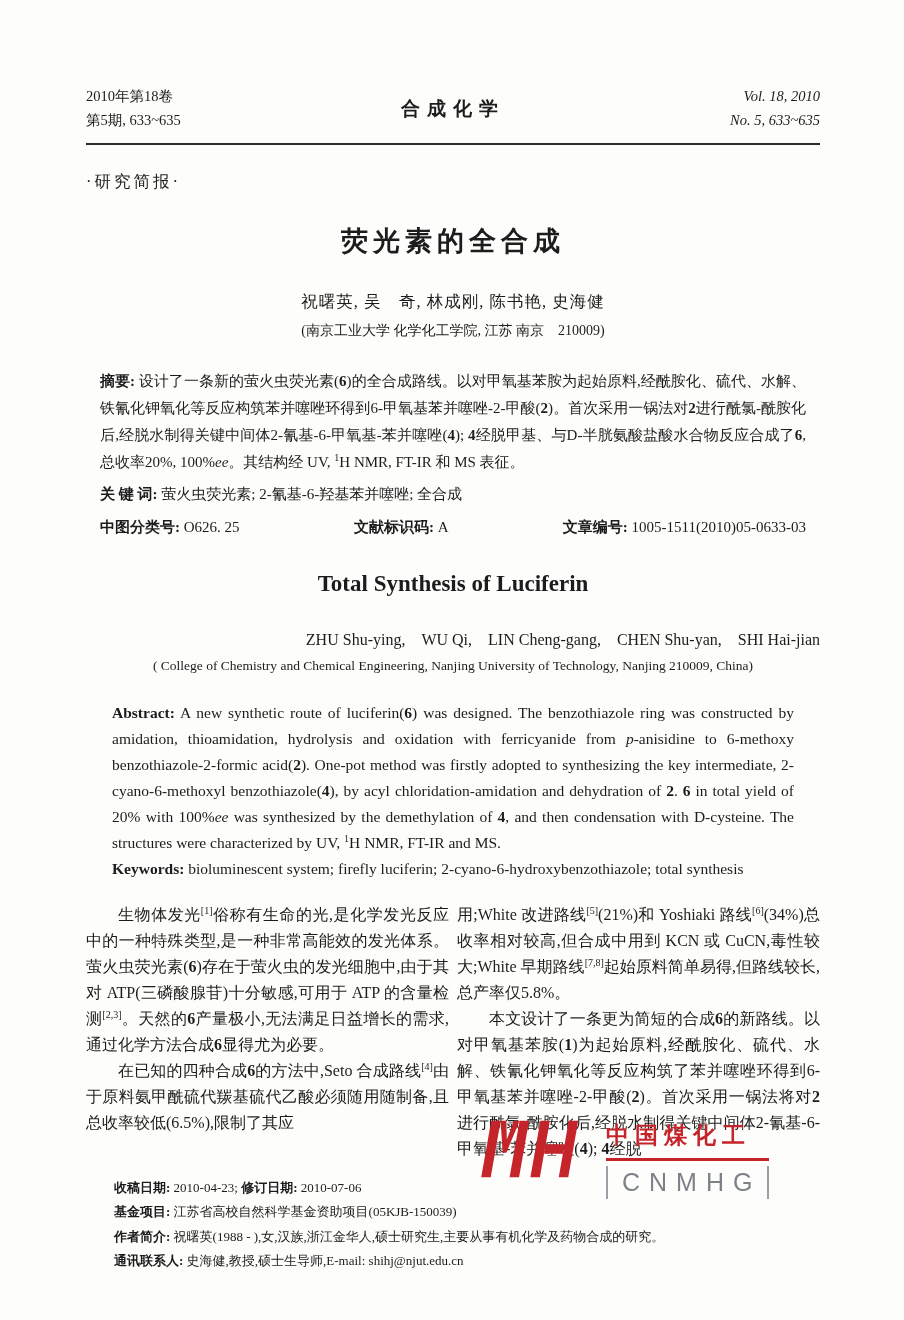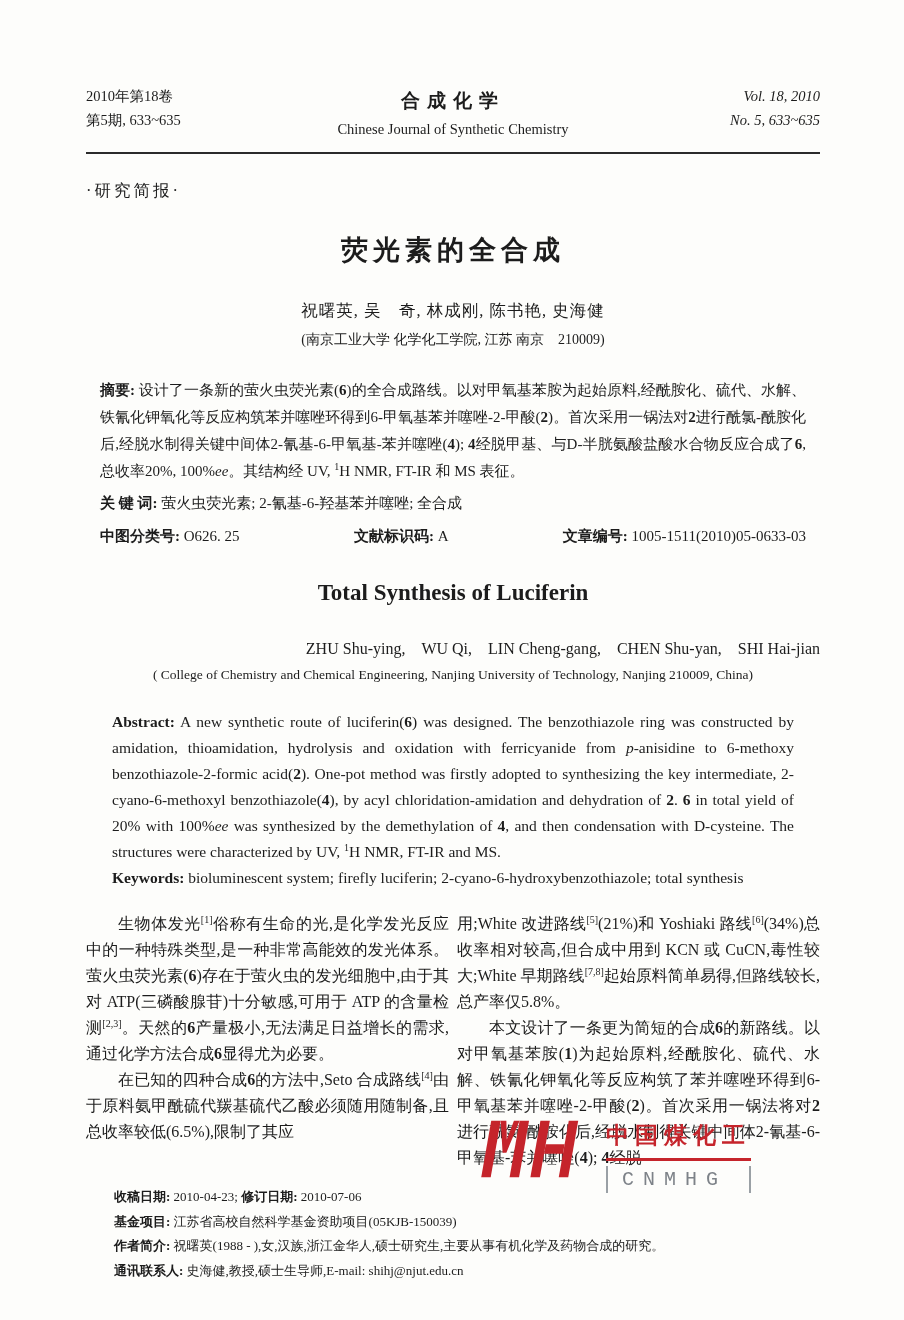--- a/index.html
+++ b/index.html
@@ -4,21 +4,21 @@
 <style>
   * { margin:0; padding:0; box-sizing:border-box; }
   html,body { background:#e9e9e7; }
   .page {
     position:relative; width:904px; height:1320px; margin:0 auto;
     background:#fdfdfb; color:#1c1c1c; overflow:hidden;
     font-family:"Liberation Serif","DejaVu Serif",serif;
   }
   .content { padding:85px 84px 0 86px; height:1320px; overflow:hidden; }
 
-  .hdr { display:flex; justify-content:space-between; align-items:flex-start;
+  .hdr { display:flex; justify-content:space-between; align-items:center;
          font-size:14.5px; line-height:1.65;gap:24px; }
   .hdr-left, .hdr-right { width:190px; }
   .hdr-right { text-align:right;font-style:italic; }
   .hdr-center { text-align:center; flex:1; }
   .journal-cn { font-size:19px; font-weight:bold; letter-spacing:7px; }
   .journal-en { font-size:14.5px; margin-top:2px; }
   .hdr-rule { border:none; border-top:2.5px solid #2b2b2b; margin-top:10px; }
 
   .section-marker { margin-top:26px; font-size:16.5px; letter-spacing:3px; }
 
@@ -49,40 +49,39 @@
   .col p.cont { text-indent:0; }
   sup { font-size:10px; line-height:0; }
 
   .footnotes { margin-top:14px; padding-left:28px; font-size:13px; line-height:24.5px; }
 
   .logo { position:absolute; left:478px; top:1116px; display:flex;
           align-items:flex-start; gap:24px; font-family:"Liberation Sans","DejaVu Sans",sans-serif; }
   .logo-right { padding-top:4px; }
   .logo-cn { color:#c5242b; font-size:23px; font-weight:bold; letter-spacing:6px; }
   .logo-rule { height:3px; background:#c5242b; margin-top:7px; }
-  .logo-en { margin-top:5px; color:#7d8288; font-size:20px;
+  .logo-en { margin-top:5px; text-align:center; color:#7d8288; font-size:25px;
              letter-spacing:9px; border-left:2px solid #9aa0a5;
-             border-right:2px solid #9aa0a5; padding:2px 6px 2px 14px;font-family:Liberation Mono, monospace; }
+             border-right:2px solid #9aa0a5; padding:2px 6px 2px 14px; }
 
   .watermark { position:absolute; left:88px; top:1324px; font-size:15px; color:#6d28d9; }
 </style>
 </head>
 <body>
 
 <div class="page">
   <div class="content">
 
     <div class="hdr">
       <div class="hdr-left">
         <div>2010年第18卷</div>
         <div>第5期, 633~635</div>
       </div>
       <div class="hdr-center">
         <div class="journal-cn">合成化学</div>
-        <div class="journal-en">Chinese Journal of Synthetic Chemistry</div>
       </div>
       <div class="hdr-right">
         <div>Vol. 18, 2010</div>
         <div>No. 5, 633~635</div>
       </div>
     </div>
     <hr class="hdr-rule">
 
     <div class="section-marker">·研究简报·</div>
 

